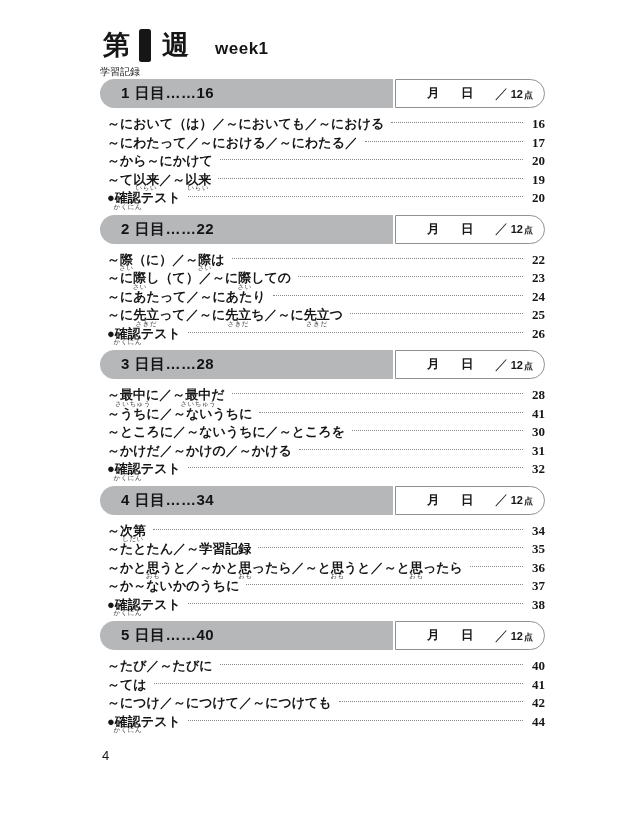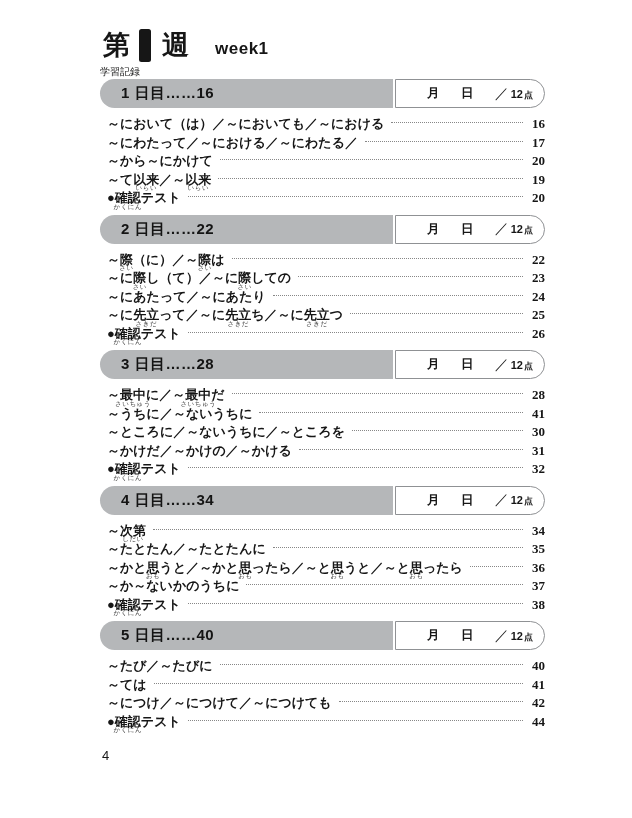--- a/index.html
+++ b/index.html
@@ -236,21 +236,21 @@
       </div>
     </div>
     <div class="items">
   <div class="toc-row">
     <span class="row-title"><span>～</span><span class="rbase"><span>次第</span><span class="rt">しだい</span></span></span>
     <span class="dots"></span>
     <span class="row-page">34</span>
   </div>
 
   <div class="toc-row">
-    <span class="row-title"><span>～たとたん／～たとたんに</span></span>
+    <span class="row-title"><span>～たとたん／～学習記録</span></span>
     <span class="dots"></span>
     <span class="row-page">35</span>
   </div>
 
   <div class="toc-row">
     <span class="row-title"><span>～かと</span><span class="rbase"><span>思</span><span class="rt">おも</span></span><span>うと／～かと</span><span class="rbase"><span>思</span><span class="rt">おも</span></span><span>ったら／～と</span><span class="rbase"><span>思</span><span class="rt">おも</span></span><span>うと／～と</span><span class="rbase"><span>思</span><span class="rt">おも</span></span><span>ったら</span></span>
     <span class="dots"></span>
     <span class="row-page">36</span>
   </div>
 

